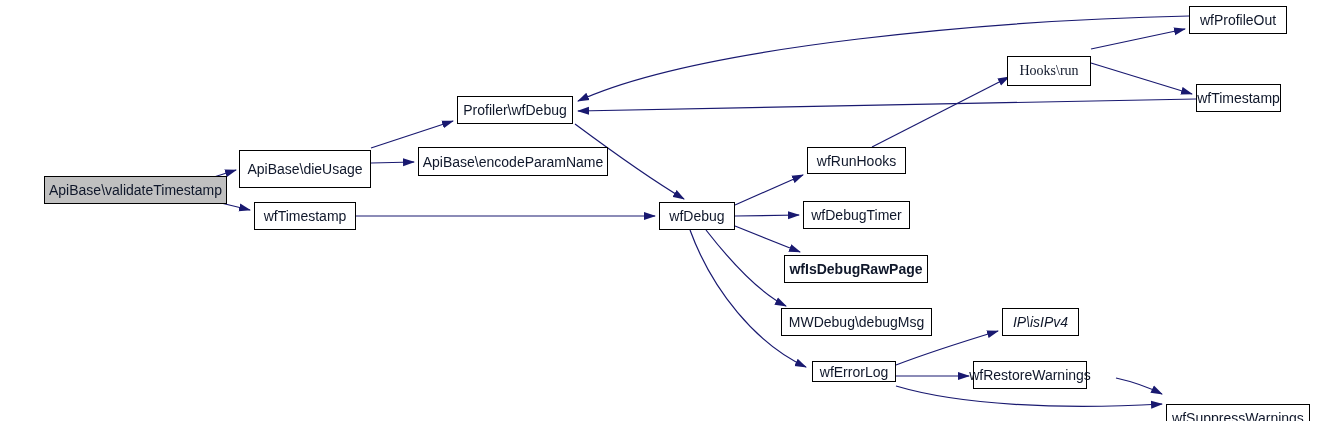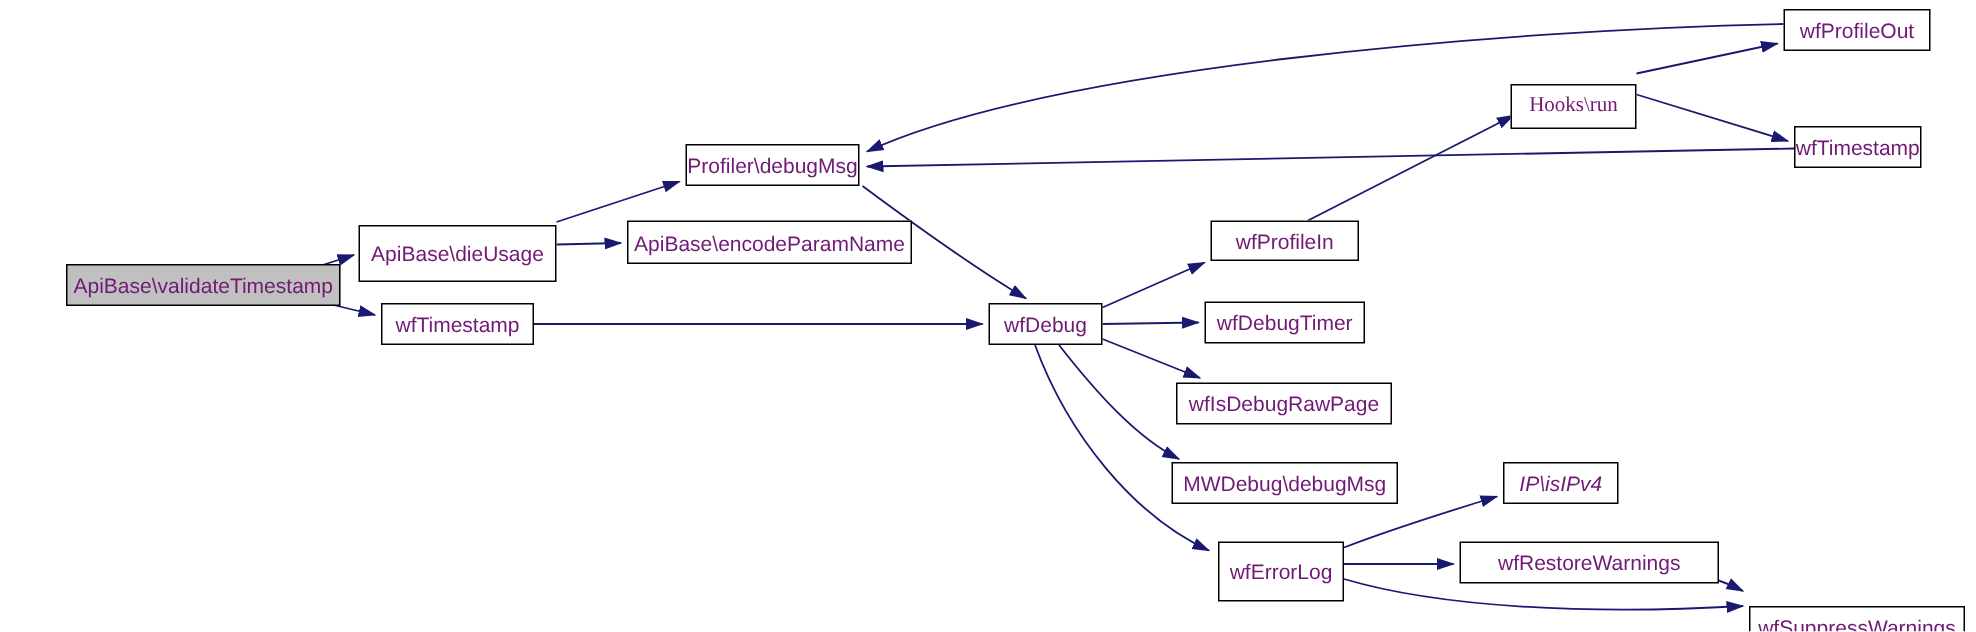--- a/index.html
+++ b/index.html
@@ -24,21 +24,21 @@
   }
   .edge-layer path.edge {
     fill: none;
     stroke-width: 1.2px;
   }
   .node {
     position: absolute;
     box-sizing: border-box;
     border: 1px solid #000000;
     background: #ffffff;
-    color: #701a75;
+    color: #0f172a;
     font-size: 14px;
     display: flex;
     align-items: center;
     justify-content: center;
     white-space: nowrap;
     cursor: pointer;
   }
   .node.highlight {
     background: #c0c0c0;
     cursor: default;
@@ -74,28 +74,28 @@
         <path d="M896,365 C930,352 962,342 998,331" class="edge" stroke="#191970" marker-end="url(#arrowhead)"></path>
         <path d="M896,376 L969,376" class="edge" stroke="#191970" marker-end="url(#arrowhead)"></path>
         <path d="M896,386 C960,405 1060,410 1162,404" class="edge" stroke="#191970" marker-end="url(#arrowhead)"></path>
         <path d="M1116,378 C1134,382 1148,387 1162,394" class="edge" stroke="#191970" marker-end="url(#arrowhead)"></path>
       </g>
   </svg>
   <div id="node-layer">
       <div class="node highlight" style="left: 8px; top: 176px; width: 183px; height: 28px; margin-left: 36px;">ApiBase\validateTimestamp</div>
       <div class="node" style="left: 239px; top: 150px; width: 132px; height: 38px;">ApiBase\dieUsage</div>
       <div class="node" style="left: 254px; top: 202px; width: 102px; height: 28px;">wfTimestamp</div>
-      <div class="node" style="left: 457px; top: 96px; width: 116px; height: 28px;">Profiler\debugMsg</div>
+      <div class="node" style="left: 457px; top: 96px; width: 116px; height: 28px;">Profiler\wfDebug</div>
       <div class="node" style="left: 418px; top: 147px; width: 190px; height: 29px;">ApiBase\encodeParamName</div>
       <div class="node" style="left: 659px; top: 202px; width: 76px; height: 28px;">wfDebug</div>
-      <div class="node" style="left: 807px; top: 147px; width: 99px; height: 27px;">wfProfileIn</div>
+      <div class="node" style="left: 807px; top: 147px; width: 99px; height: 27px;">wfRunHooks</div>
       <div class="node" style="left: 803px; top: 201px; width: 107px; height: 28px;">wfDebugTimer</div>
-      <div class="node" style="left: 784px; top: 255px; width: 144px; height: 28px;">wfIsDebugRawPage</div>
+      <div class="node" style="left: 784px; top: 255px; width: 144px; height: 28px; font-weight: bold;">wfIsDebugRawPage</div>
       <div class="node" style="left: 781px; top: 308px; width: 151px; height: 28px;">MWDebug\debugMsg</div>
-      <div class="node" style="left: 812px; top: 361px; width: 84px; height: 40px; text-align: center;">wfErrorLog</div>
+      <div class="node" style="left: 812px; top: 361px; width: 84px; height: 21px; text-align: center;">wfErrorLog</div>
       <div class="node" style="left: 1002px; top: 308px; width: 77px; height: 28px; font-style: italic;">IP\isIPv4</div>
-      <div class="node" style="left: 973px; top: 361px; width: 173px; height: 28px; text-align: center;">wfRestoreWarnings</div>
+      <div class="node" style="left: 973px; top: 361px; width: 114px; height: 28px; text-align: center;">wfRestoreWarnings</div>
       <div class="node" style="left: 1166px; top: 404px; width: 144px; height: 28px;">wfSuppressWarnings</div>
       <div class="node" style="left: 1007px; top: 56px; width: 84px; height: 30px; font-family: Liberation Serif, serif;">Hooks\run</div>
       <div class="node" style="left: 1189px; top: 6px; width: 98px; height: 28px;">wfProfileOut</div>
       <div class="node" style="left: 1196px; top: 84px; width: 85px; height: 28px;">wfTimestamp</div>
     </div>
 </div>
 
 </body></html>

